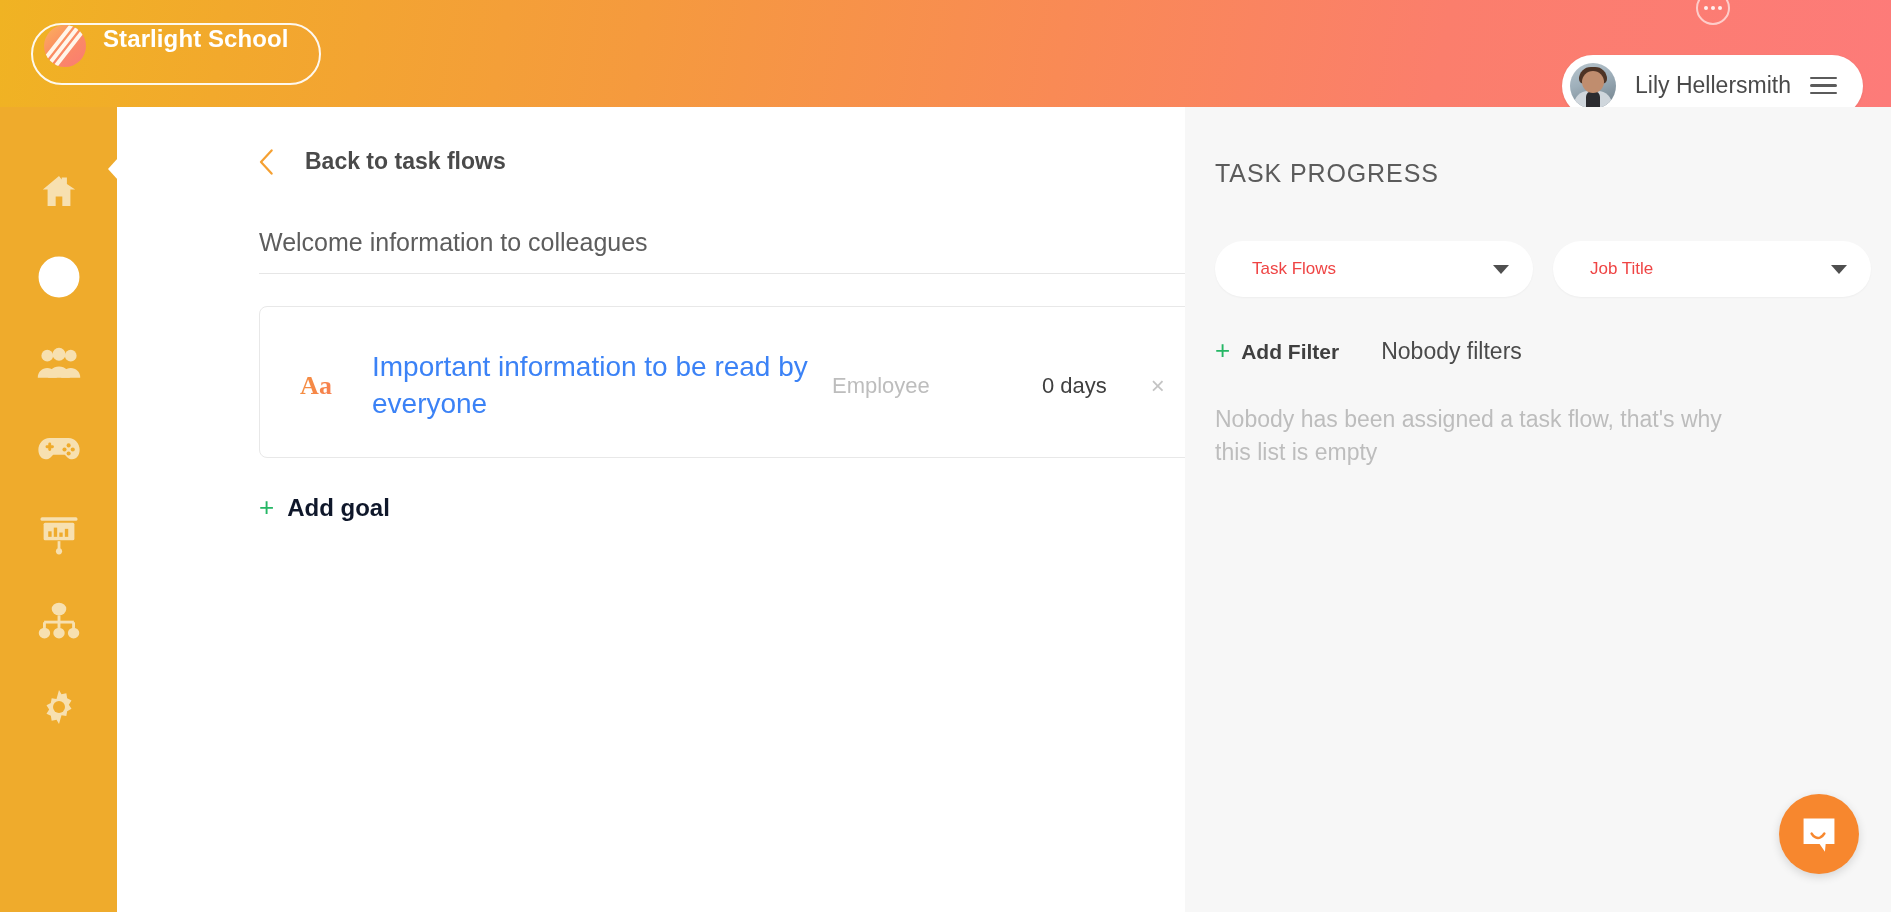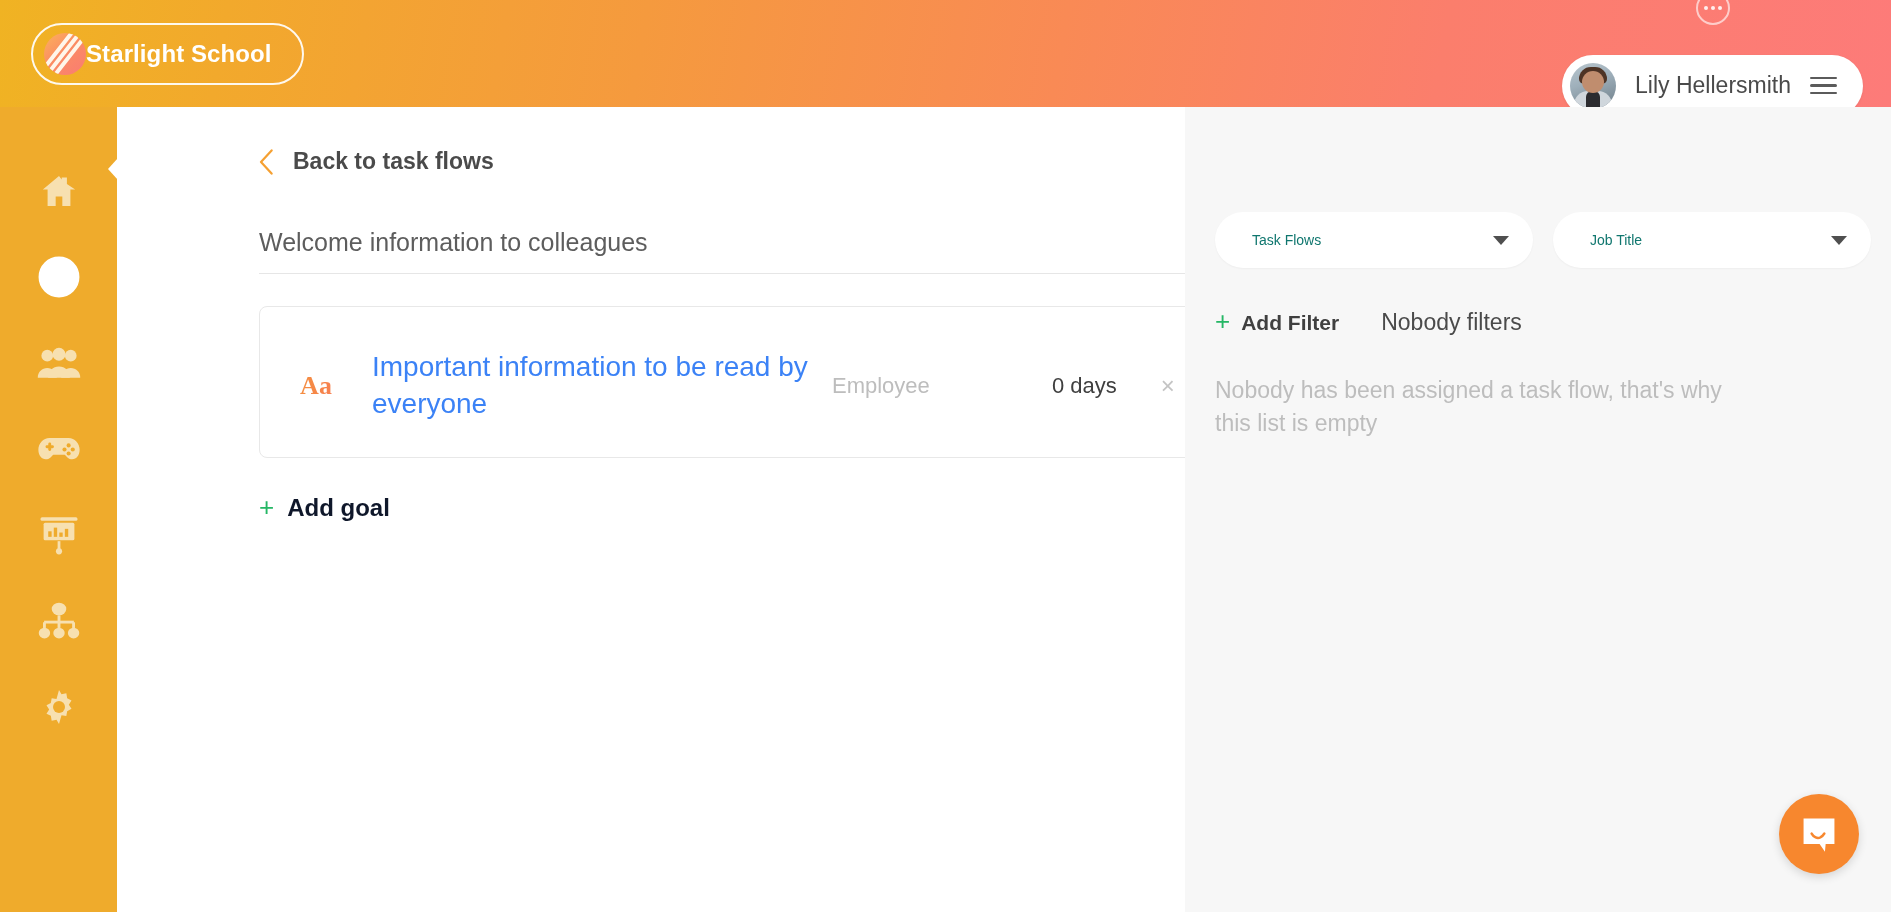--- a/index.html
+++ b/index.html
@@ -16,22 +16,23 @@
     position: absolute; top: 0; left: 0;
     width: 1891px; height: 107px;
     background: linear-gradient(100deg, #f0b323 0%, #f2a92c 12%, #f59a3e 34%, #f98a55 56%, #fb7e6c 76%, #fd7b79 100%);
     display: flex; align-items: center;
   }
   #logo-pill {
     margin-left: 31px;
     height: 62px; min-width: 272px;
     border: 2px solid rgba(255,255,255,.92);
     border-radius: 34px;
-    display: flex; align-items: center;
+    display: flex; align-items: flex-start;
     padding: 0 30px 0 11px;
+    gap: 17px;
   }
   #logo-mark {
     width: 42px; height: 42px; border-radius: 50%;
     background: linear-gradient(140deg, #fcb25c 0%, #fb8d63 45%, #fa7b73 100%);
     position: relative; overflow: hidden; flex: none;
   }
   #logo-mark i {
     position: absolute; width: 4px; height: 56px;
     background: #fff6ea; transform: rotate(38deg); border-radius: 2px;
   }
@@ -98,21 +99,21 @@
   }
 
   
   #main {
     position: absolute; top: 107px; left: 117px;
     width: 1068px; height: 805px;
     background: #ffffff;
     padding: 41px 0 0 32px;
   }
   #back-link {
-    display: inline-flex; align-items: center; gap: 20px;
+    display: inline-flex; align-items: center; gap: 32px;
     cursor: pointer; margin-left: 110px;
   }
   #back-chevron { width: 14px; height: 26px; }
   #back-label { font-size: 23px; font-weight: bold; color: #4a4a4a; white-space: nowrap; }
 
   #flow-title-wrap {
     margin: 49px 0 0 110px; width: 1005px;
     border-bottom: 1px solid #e6e6e6; padding-bottom: 16px;
   }
   #flow-title { font-size: 25px; color: #5d5d5d; font-weight: normal; }
@@ -134,21 +135,21 @@
     font-family: "Liberation Serif", serif;
   }
   #goal-name {
     font-size: 28px; color: #3b82f6; line-height: 1.32;
     width: 440px; flex: none;
   }
   #goal-assignee {
     font-size: 22px; color: #bdbdbd; margin-left: 20px;
     width: 210px; flex: none;
   }
-  #goal-days { font-size: 22px; color: #3f3f3f; margin-left: 10px; white-space: nowrap; }
+  #goal-days { font-size: 22px; color: #3f3f3f; white-space: nowrap; }
   #goal-remove {
     margin-left: 44px; font-size: 24px; color: #c4c4c4;
     cursor: pointer; line-height: 1;
   }
 
   #add-goal {
     display: inline-flex; align-items: baseline; gap: 13px;
     margin: 36px 0 0 110px; cursor: pointer;
   }
   .plus-green { color: #25b765; font-size: 26px; line-height: 1; font-weight: normal; }
@@ -166,21 +167,21 @@
     font-weight: normal;
   }
   #filters-row { display: flex; gap: 20px; margin-top: 53px; }
   .filter-select {
     height: 56px; border-radius: 28px; background: #ffffff;
     display: flex; align-items: center; cursor: pointer;
     padding: 0 24px 0 37px; box-shadow: 0 1px 2px rgba(0,0,0,.04);
   }
   .filter-select.w1 { width: 318px; }
   .filter-select.w2 { width: 318px; }
-  .filter-label { font-size: 14px; color: #0f766e; }
+  .filter-label { font-size: 17px; color: #ef4444; }
   .caret {
     margin-left: auto;
     width: 0; height: 0;
     border-left: 8px solid transparent;
     border-right: 8px solid transparent;
     border-top: 9px solid #4f4f4f;
   }
   #filter-actions { display: flex; align-items: baseline; gap: 42px; margin-top: 40px; }
   #add-filter { display: inline-flex; align-items: baseline; gap: 11px; cursor: pointer; }
   #add-filter-label { font-size: 21px; font-weight: bold; color: #3f3f3f; }
@@ -332,20 +333,21 @@
       <div id="goal-remove">×</div>
     </div>
 
     <div id="add-goal">
       <span class="plus-green">+</span>
       <span id="add-goal-label">Add goal</span>
     </div>
   </div>
 
   <div id="right-panel">
+    <div id="panel-heading">TASK PROGRESS</div>
 
     <div id="filters-row">
       <div class="filter-select w1">
         <span class="filter-label">Task Flows</span>
         <span class="caret"></span>
       </div>
       <div class="filter-select w2">
         <span class="filter-label">Job Title</span>
         <span class="caret"></span>
       </div>

